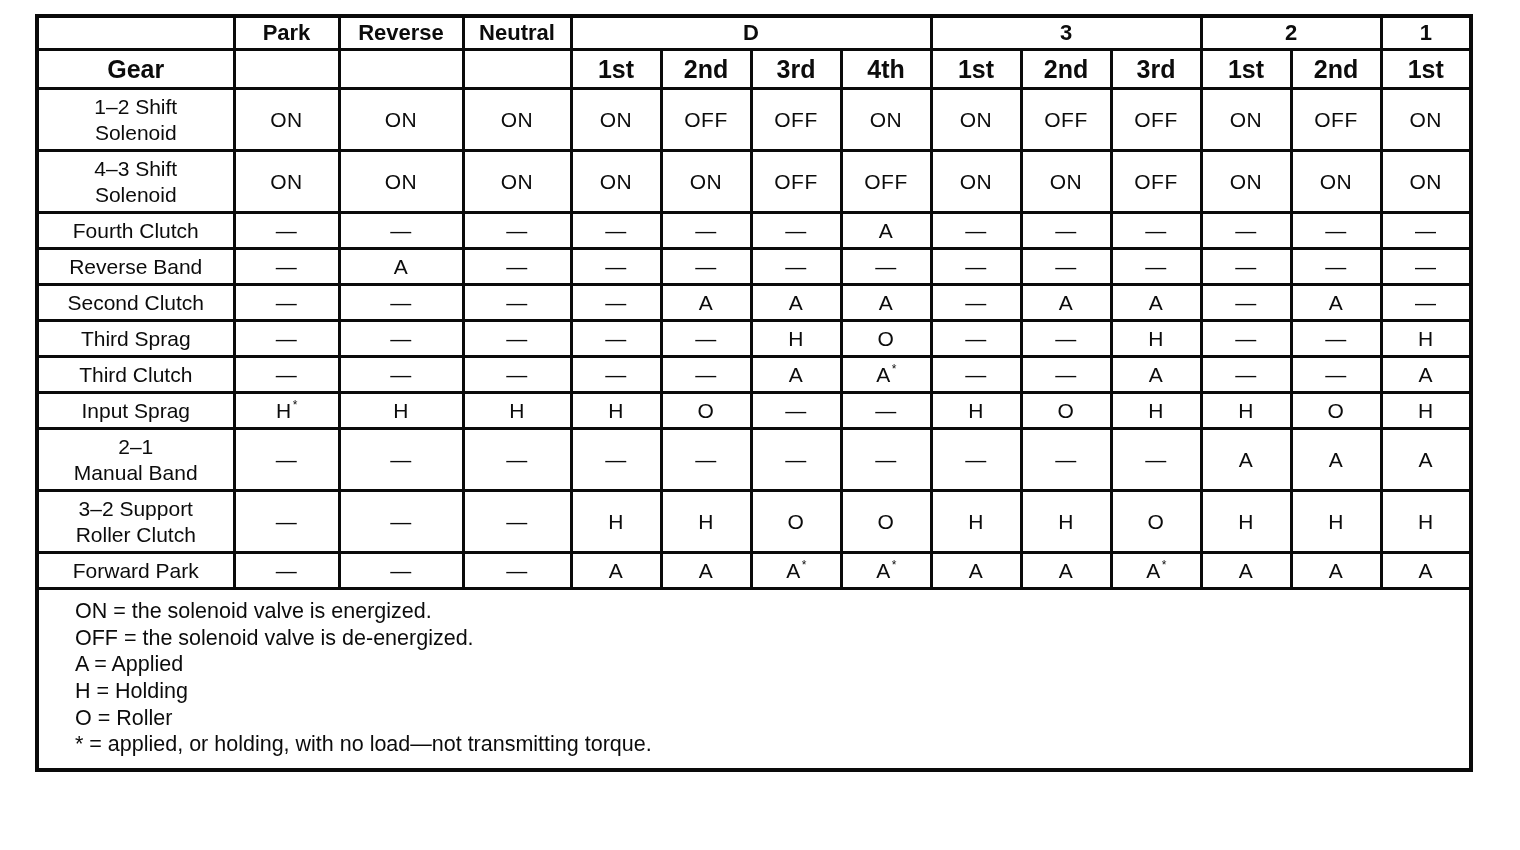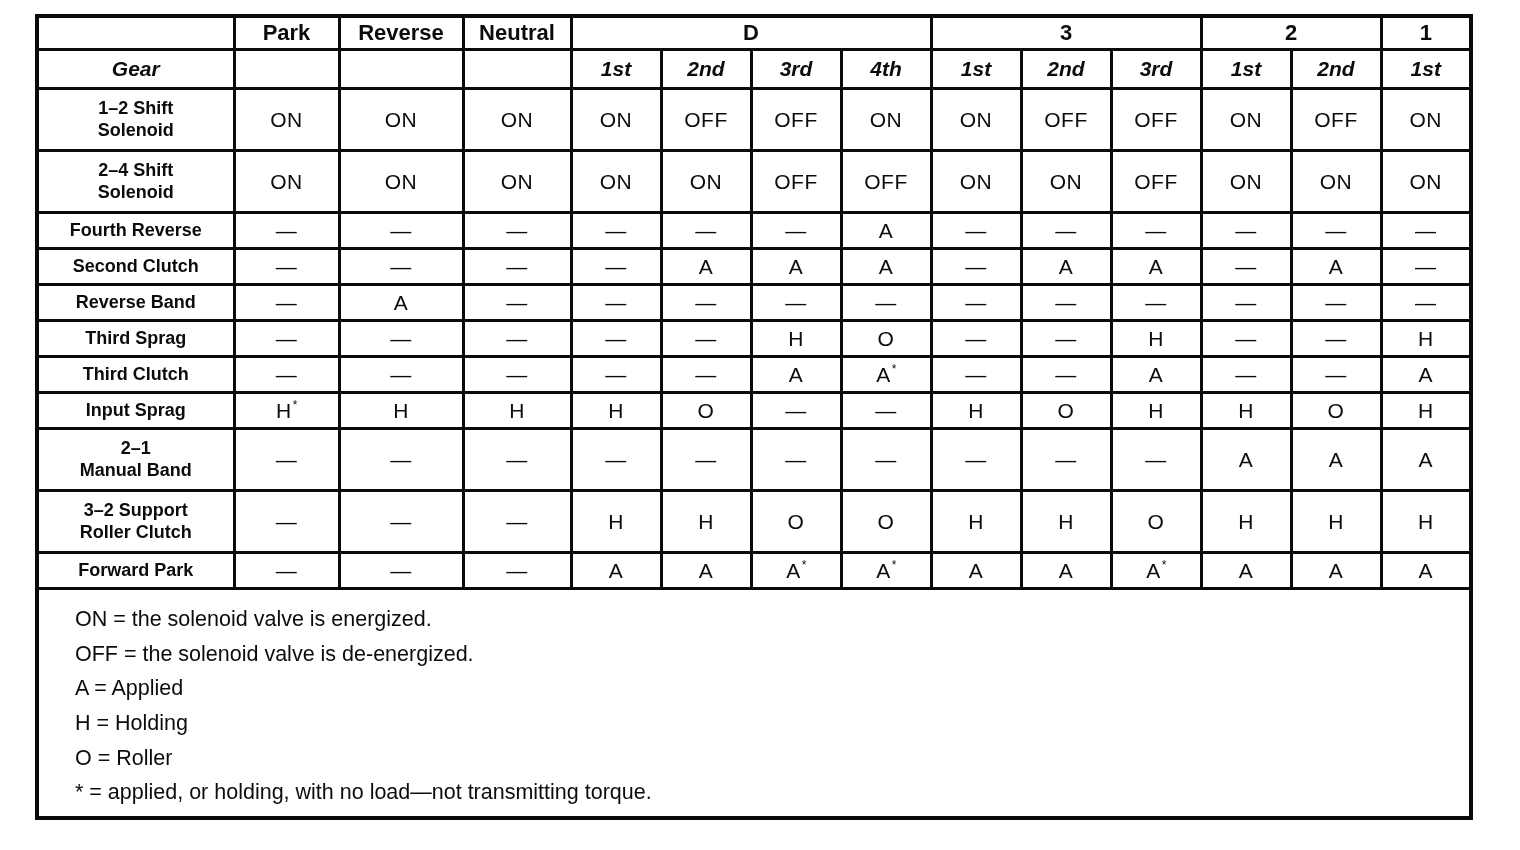--- a/index.html
+++ b/index.html
@@ -28,27 +28,26 @@
     padding: 0;
     overflow: hidden;
   }
   .gear-table thead tr.group-row th {
     height: 30px;
     font-size: 22px;
     font-weight: 700;
   }
   .gear-table thead tr.sub-row th {
     height: 36px;
+    font-size: 25px;
+    font-weight: 700;
+  }
+  .gear-table tbody th.row-label {
     font-size: 21px;
-    font-weight: 700;
-    font-style: italic;
-  }
-  .gear-table tbody th.row-label {
-    font-size: 18px;
-    font-weight: 700;
+    font-weight: 400;
     line-height: 1.22;
     white-space: pre-line;
   }
   .gear-table tbody td.value-cell {
     font-size: 21px;
     font-weight: 400;
     letter-spacing: 0.5px;
   }
   .gear-table tbody tr.row-std { height: 36px; }
   .gear-table tbody tr.row-tall { height: 62px; }
@@ -59,21 +58,21 @@
     top: -1px;
     left: 1px;
   }
   .gear-table tfoot td.legend-cell {
     text-align: left;
     padding: 8px 10px 10px 36px;
     font-size: 21.5px;
     font-weight: 400;
     line-height: 1.24;
   }
-  .legend-line { white-space: nowrap; margin-top: 8px; }
+  .legend-line { white-space: nowrap; }
 </style>
 </head>
 <body>
 
 <div class="page">
   <table class="gear-table">
     <colgroup>
       <col style="width:197px">
       <col style="width:105px">
       <col style="width:124px">
@@ -129,45 +128,61 @@
           <td class="value-cell">OFF</td>
           <td class="value-cell">ON</td>
           <td class="value-cell">ON</td>
           <td class="value-cell">OFF</td>
           <td class="value-cell">OFF</td>
           <td class="value-cell">ON</td>
           <td class="value-cell">OFF</td>
           <td class="value-cell">ON</td>
         </tr>
         <tr class="row-tall">
-          <th class="row-label">2–4 Shift
+          <th class="row-label">4–3 Shift
 Solenoid</th>
           <td class="value-cell">ON</td>
           <td class="value-cell">ON</td>
           <td class="value-cell">ON</td>
           <td class="value-cell">ON</td>
           <td class="value-cell">ON</td>
           <td class="value-cell">OFF</td>
           <td class="value-cell">OFF</td>
           <td class="value-cell">ON</td>
           <td class="value-cell">ON</td>
           <td class="value-cell">OFF</td>
           <td class="value-cell">ON</td>
           <td class="value-cell">ON</td>
           <td class="value-cell">ON</td>
         </tr>
         <tr class="row-std">
-          <th class="row-label">Fourth Reverse</th>
-          <td class="value-cell">—</td>
-          <td class="value-cell">—</td>
-          <td class="value-cell">—</td>
-          <td class="value-cell">—</td>
-          <td class="value-cell">—</td>
-          <td class="value-cell">—</td>
-          <td class="value-cell">A</td>
+          <th class="row-label">Fourth Clutch</th>
+          <td class="value-cell">—</td>
+          <td class="value-cell">—</td>
+          <td class="value-cell">—</td>
+          <td class="value-cell">—</td>
+          <td class="value-cell">—</td>
+          <td class="value-cell">—</td>
+          <td class="value-cell">A</td>
+          <td class="value-cell">—</td>
+          <td class="value-cell">—</td>
+          <td class="value-cell">—</td>
+          <td class="value-cell">—</td>
+          <td class="value-cell">—</td>
+          <td class="value-cell">—</td>
+        </tr>
+        <tr class="row-std">
+          <th class="row-label">Reverse Band</th>
+          <td class="value-cell">—</td>
+          <td class="value-cell">A</td>
+          <td class="value-cell">—</td>
+          <td class="value-cell">—</td>
+          <td class="value-cell">—</td>
+          <td class="value-cell">—</td>
+          <td class="value-cell">—</td>
           <td class="value-cell">—</td>
           <td class="value-cell">—</td>
           <td class="value-cell">—</td>
           <td class="value-cell">—</td>
           <td class="value-cell">—</td>
           <td class="value-cell">—</td>
         </tr>
         <tr class="row-std">
           <th class="row-label">Second Clutch</th>
           <td class="value-cell">—</td>
@@ -175,36 +190,20 @@
           <td class="value-cell">—</td>
           <td class="value-cell">—</td>
           <td class="value-cell">A</td>
           <td class="value-cell">A</td>
           <td class="value-cell">A</td>
           <td class="value-cell">—</td>
           <td class="value-cell">A</td>
           <td class="value-cell">A</td>
           <td class="value-cell">—</td>
           <td class="value-cell">A</td>
-          <td class="value-cell">—</td>
-        </tr>
-        <tr class="row-std">
-          <th class="row-label">Reverse Band</th>
-          <td class="value-cell">—</td>
-          <td class="value-cell">A</td>
-          <td class="value-cell">—</td>
-          <td class="value-cell">—</td>
-          <td class="value-cell">—</td>
-          <td class="value-cell">—</td>
-          <td class="value-cell">—</td>
-          <td class="value-cell">—</td>
-          <td class="value-cell">—</td>
-          <td class="value-cell">—</td>
-          <td class="value-cell">—</td>
-          <td class="value-cell">—</td>
           <td class="value-cell">—</td>
         </tr>
         <tr class="row-std">
           <th class="row-label">Third Sprag</th>
           <td class="value-cell">—</td>
           <td class="value-cell">—</td>
           <td class="value-cell">—</td>
           <td class="value-cell">—</td>
           <td class="value-cell">—</td>
           <td class="value-cell">H</td>

